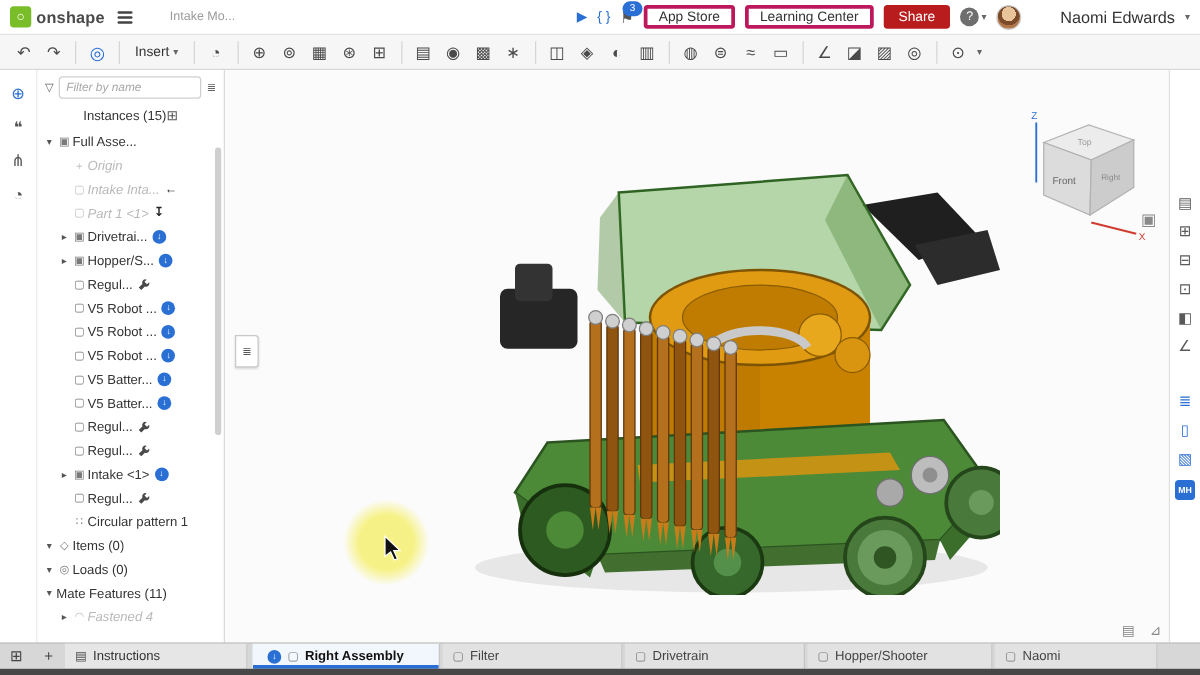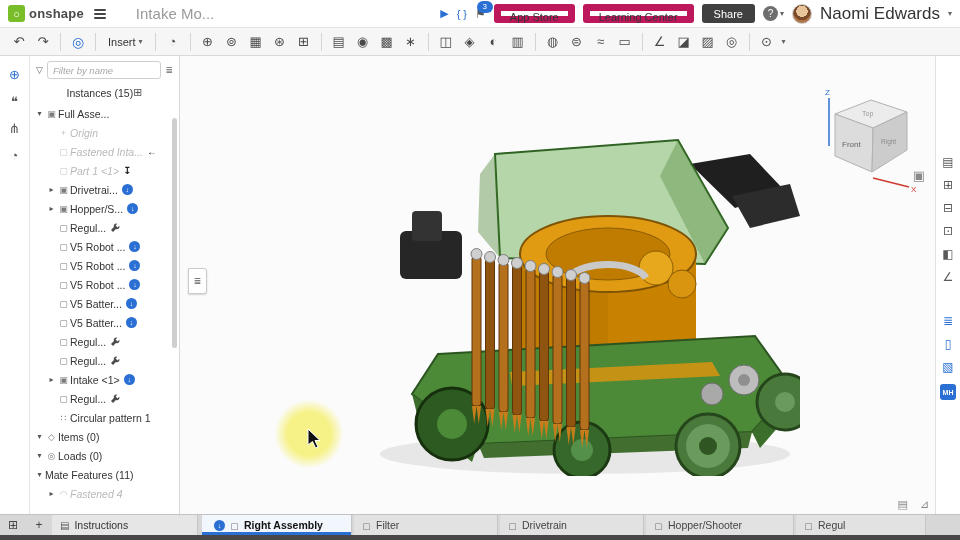--- a/index.html
+++ b/index.html
@@ -9,38 +9,38 @@
   
   .header{position:absolute;left:0;top:0;right:0;height:28px;display:flex;align-items:center;
           gap:8px;padding:0 8px;background:#fff;border-bottom:1px solid #e3e3e3;box-sizing:border-box;}
   .logo{display:flex;align-items:center;gap:4px;cursor:pointer;}
   .logo-mark{width:17px;height:17px;background:#79bd28;border-radius:3px;display:inline-flex;
              align-items:center;justify-content:center;color:#fff;font-weight:bold;font-size:11px;}
   .logo-text{font-size:13px;font-weight:bold;color:#4a4a4a;letter-spacing:.2px;}
   .hamburger{display:inline-flex;flex-direction:column;gap:2px;margin-left:2px;cursor:pointer;}
   .hamburger i{width:12px;height:2px;background:#444;border-radius:1px;}
   .doc-title{font-size:13px;font-weight:bold;color:#222;white-space:nowrap;}
-  .doc-sub{font-size:15px;color:#9a9a9a;margin-left:22px;white-space:nowrap;}
+  .doc-sub{font-size:10px;color:#9a9a9a;margin-left:22px;white-space:nowrap;}
   .hicon{font-size:11px;color:#2a6fd3;cursor:pointer;}
   .hicon.first{margin-left:auto;}
   .flag-wrap{position:relative;color:#555;font-size:12px;cursor:pointer;}
   .nbadge{position:absolute;top:-6px;right:-7px;min-width:12px;height:12px;border-radius:7px;
           background:#2a6fd3;color:#fff;font-size:8px;display:flex;align-items:center;justify-content:center;
           padding:0 2px;}
-  .hbtn{border:7px solid #be185d;background:#fff;border-radius:3px;height:19px;padding:0 9px;
+  .hbtn{border:3px solid #be185d;background:#fff;border-radius:3px;height:19px;padding:0 9px;
         font-size:11px;color:#333;cursor:pointer;font-family:inherit;white-space:nowrap;}
-  .share{border:none;background:#404040;color:#fff;border-radius:3px;height:19px;padding:0 12px;
+  .share{border:none;background:#b91c1c;color:#fff;border-radius:3px;height:19px;padding:0 12px;
          font-size:11px;cursor:pointer;font-family:inherit;}
   .help{display:flex;align-items:center;gap:2px;cursor:pointer;}
   .help-circle{width:15px;height:15px;border-radius:50%;background:#6e6e6e;color:#fff;font-size:10px;
                display:flex;align-items:center;justify-content:center;}
   .caret{font-size:8px;color:#666;}
   .avatar{width:18px;height:18px;border-radius:50%;background:radial-gradient(circle at 50% 35%,#e8c49a 0 38%,#7a4a2b 39% 60%,#b0764a 61%);
           border:1px solid #ccc;cursor:pointer;}
-  .uname{font-size:17px;color:#333;cursor:pointer;white-space:nowrap;}
+  .uname{font-size:13px;color:#333;cursor:pointer;white-space:nowrap;margin-left:23px;}
   
   .toolbar{position:absolute;left:0;top:28px;right:0;height:28px;background:#f6f6f6;
            border-bottom:1px solid #d9d9d9;display:flex;align-items:center;gap:6px;
            padding:0 10px;box-sizing:border-box;}
   .tb-icon{width:18px;text-align:center;font-size:13px;color:#4a4a4a;cursor:pointer;line-height:1;}
   .tb-icon.blue{color:#2a6fd3;font-size:14px;}
   .tb-sep{width:1px;height:18px;background:#d5d5d5;margin:0 2px;}
   .insert-btn{display:flex;align-items:center;gap:3px;font-size:11px;color:#333;cursor:pointer;padding:2px 4px;}
   .search-wrap{margin-left:auto;position:relative;display:flex;align-items:center;}
   .search-wrap input{width:118px;height:17px;border:1px solid #c6c6c6;border-radius:3px;
@@ -219,21 +219,21 @@
           <span class="t-label">Full Asse...</span>
         </div>
         <div class="trow muted" style="padding-left: 16px;">
           <span class="t-chev"></span>
           <span class="t-icon">+</span>
           <span class="t-label">Origin</span>
         </div>
         <div class="trow muted" style="padding-left: 16px;">
           <span class="t-chev"></span>
           <span class="t-icon">▢</span>
-          <span class="t-label">Fastened Inta...</span>
+          <span class="t-label">Intake Inta...</span>
           <span class="t-trail">←</span>
         </div>
         <div class="trow muted" style="padding-left: 16px;">
           <span class="t-chev"></span>
           <span class="t-icon">▢</span>
           <span class="t-label">Part 1 &lt;1&gt;</span>
           <span class="t-trail">↧</span>
         </div>
         <div class="trow" style="padding-left: 16px;">
           <span class="t-chev">▸</span>
@@ -468,19 +468,19 @@
         <div class="dtab" style="width: 144px;">
           <span class="ti">▢</span>
           <span>Drivetrain</span>
         </div>
         <div class="dtab" style="width: 148px;">
           <span class="ti">▢</span>
           <span>Hopper/Shooter</span>
         </div>
         <div class="dtab" style="width: 130px;">
           <span class="ti">▢</span>
-          <span>Regul</span>
+          <span>Naomi</span>
         </div>
       </div>
   </div>
 
   <div class="bottombar"></div>
 </div>
 
 </body></html>

